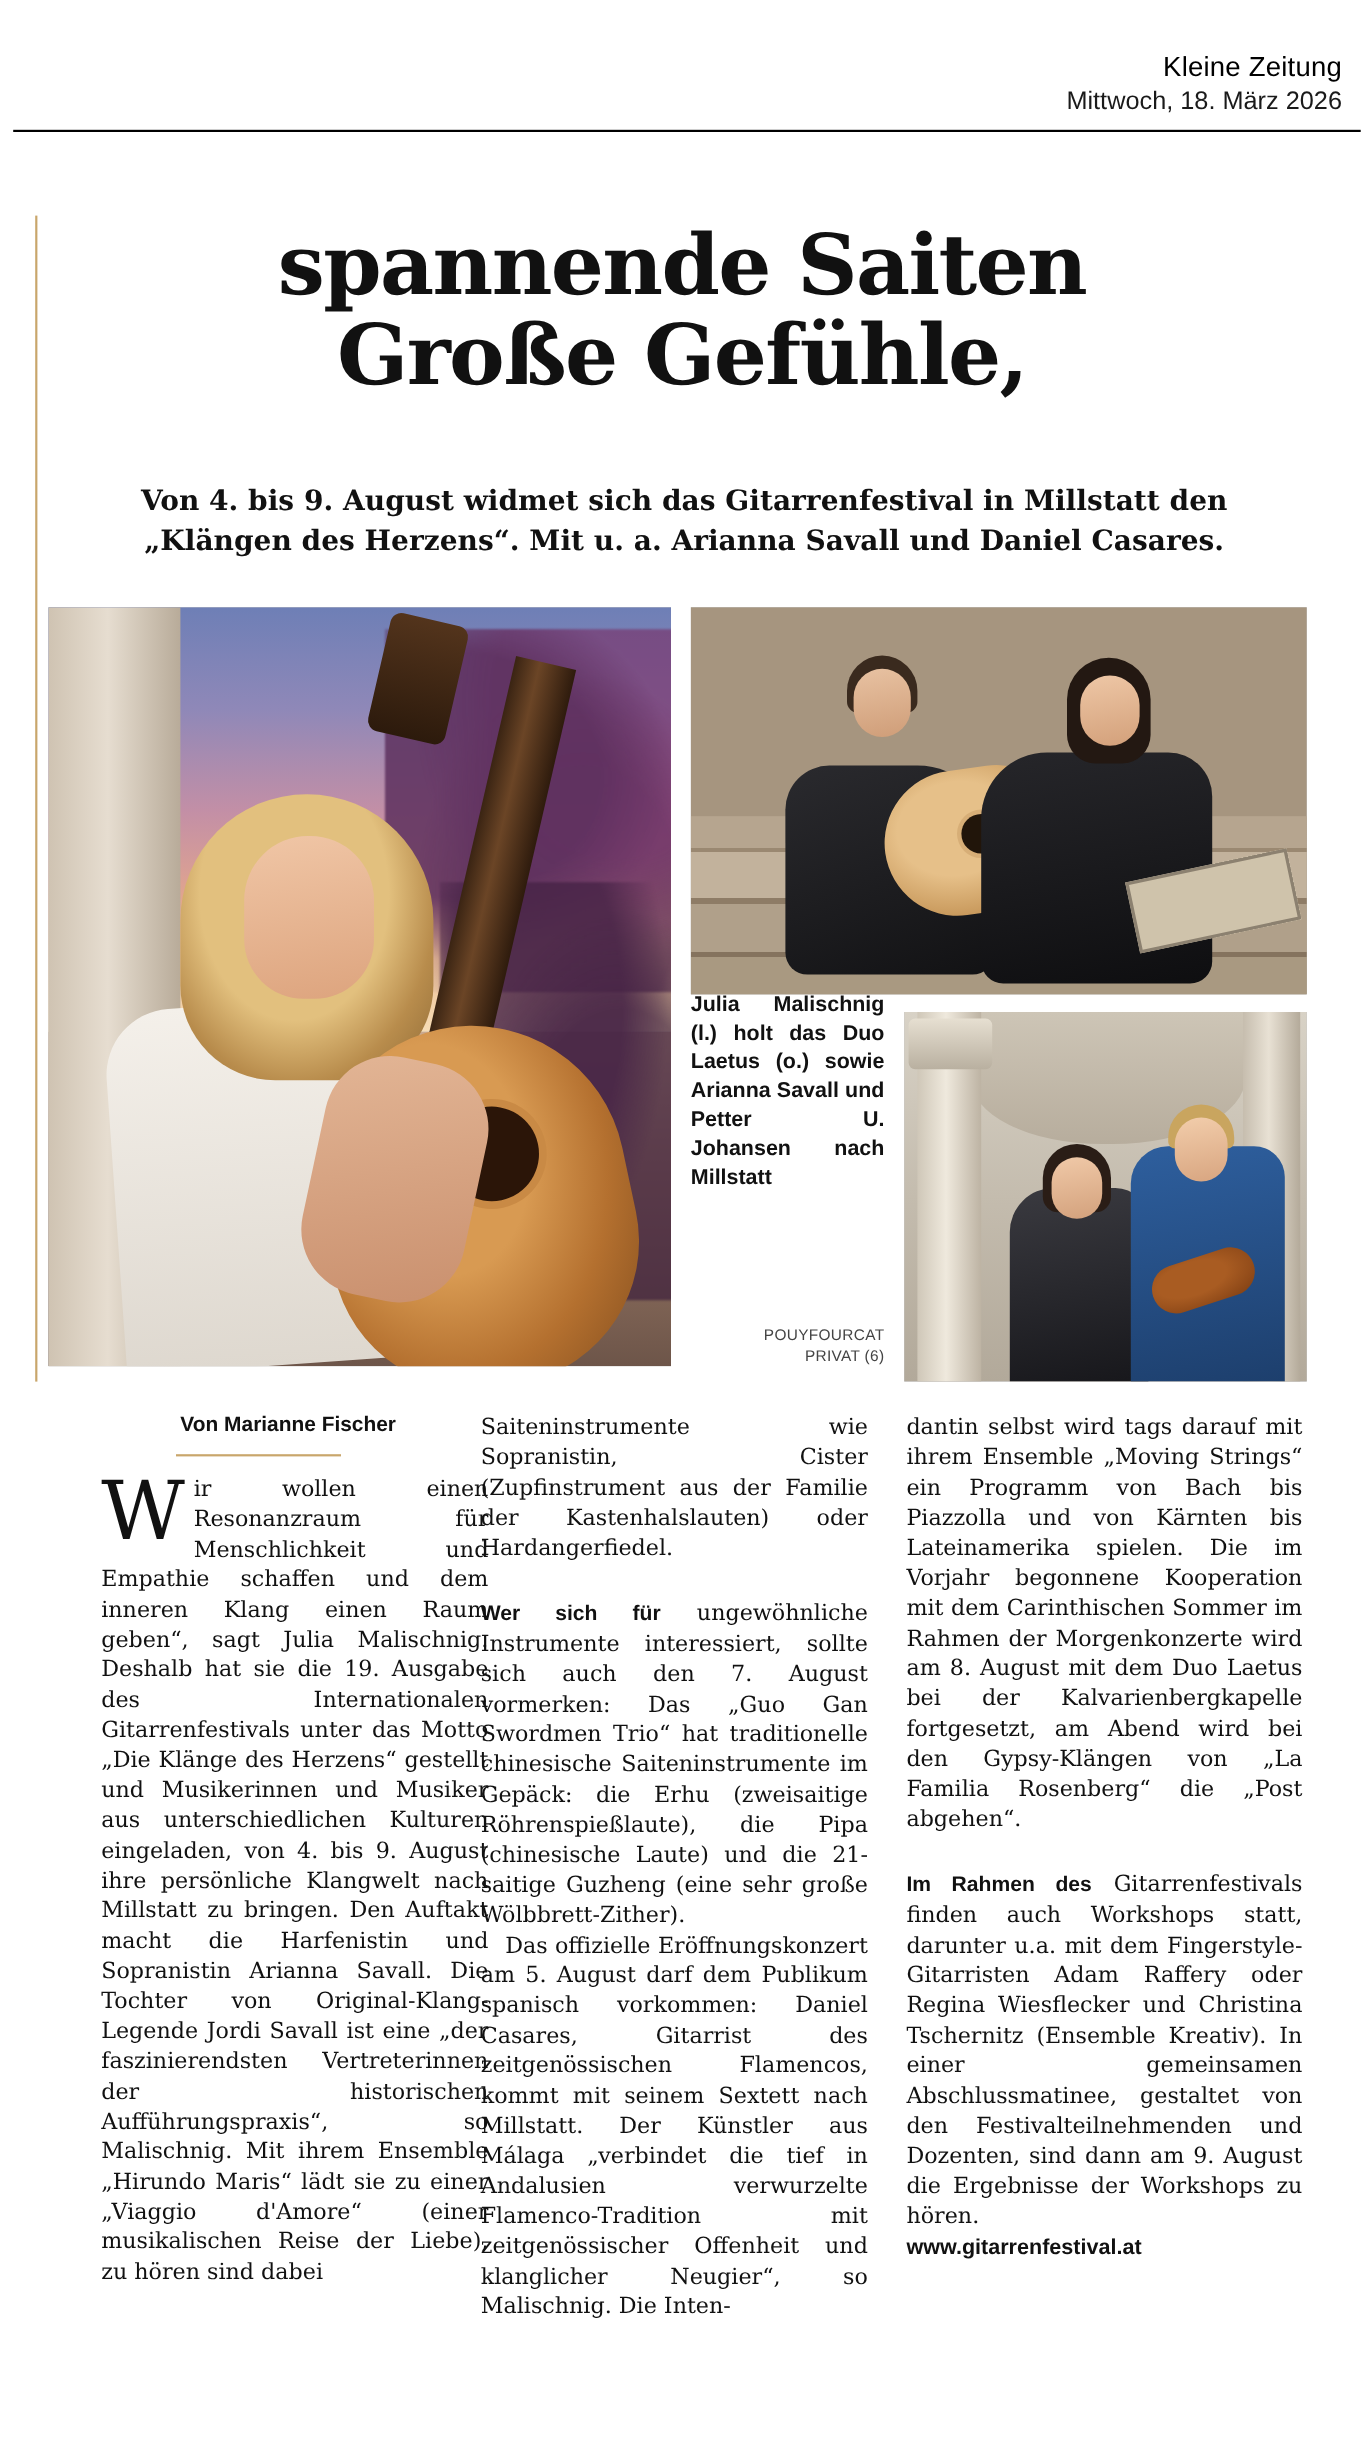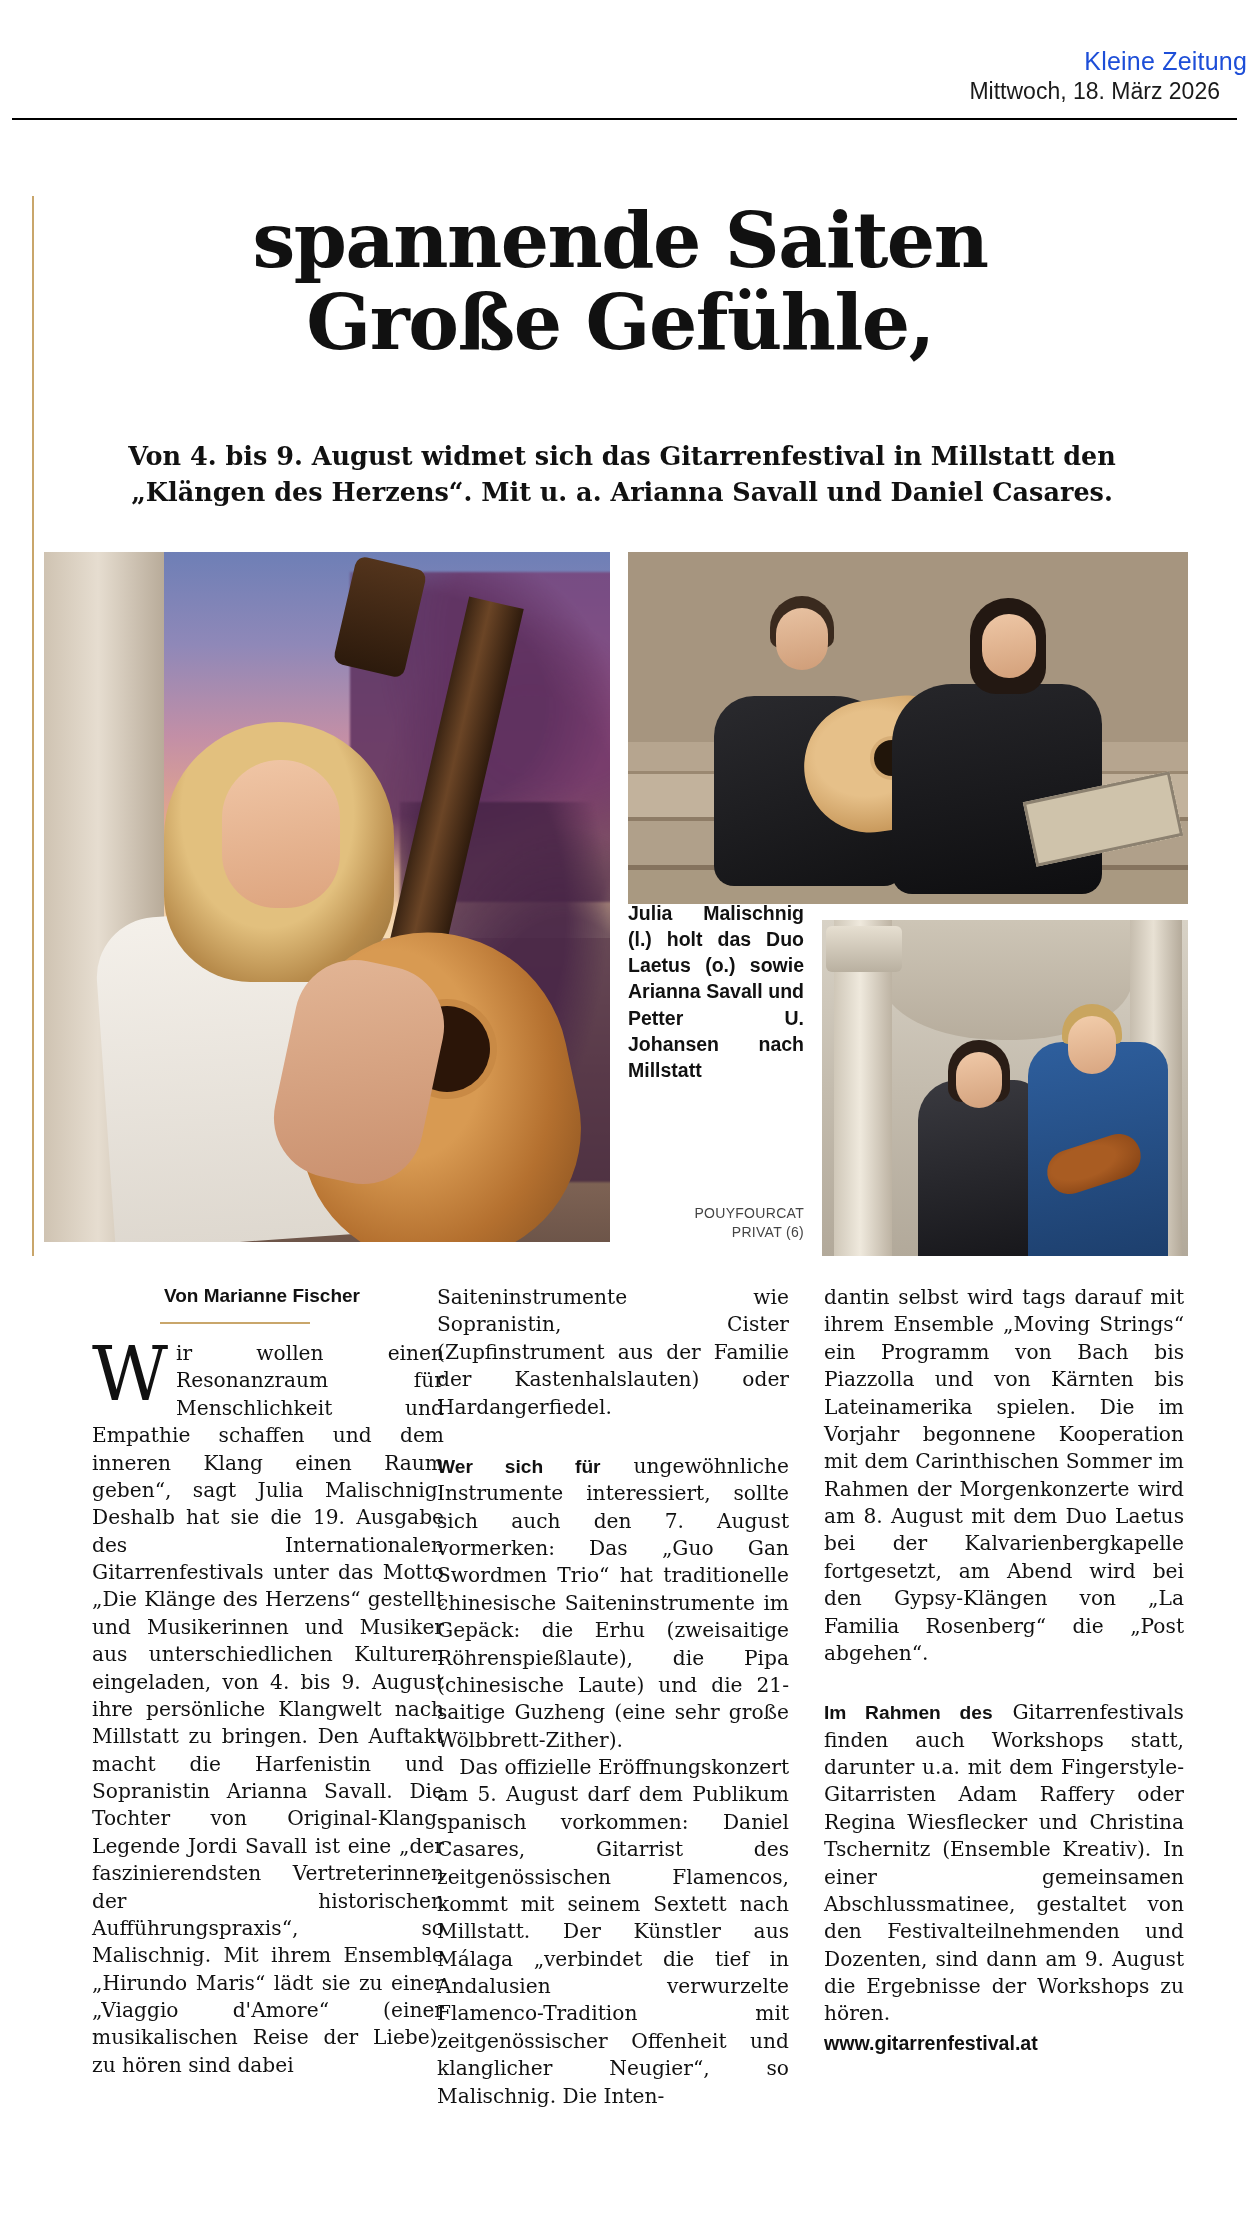--- a/index.html
+++ b/index.html
@@ -28,22 +28,23 @@
     position: absolute;
     left: 0; top: 0;
     width: 1247px;
     text-align: right;
     padding-top: 46px;
     box-sizing: border-box;
   }
   .masthead .paper-name {
     font-family: "Liberation Sans", sans-serif;
     font-size: 25px;
-    color: #1d4ed8;
+    color: #000000;
     letter-spacing: .2px;
+    padding-right: 27px;
     line-height: 1.25;
   }
   .masthead .paper-date {
     font-family: "Liberation Sans", sans-serif;
     font-size: 23px;
     color: #1a1a1a;
     padding-right: 27px;
     line-height: 1.25;
     margin-left: 16px;
   }

